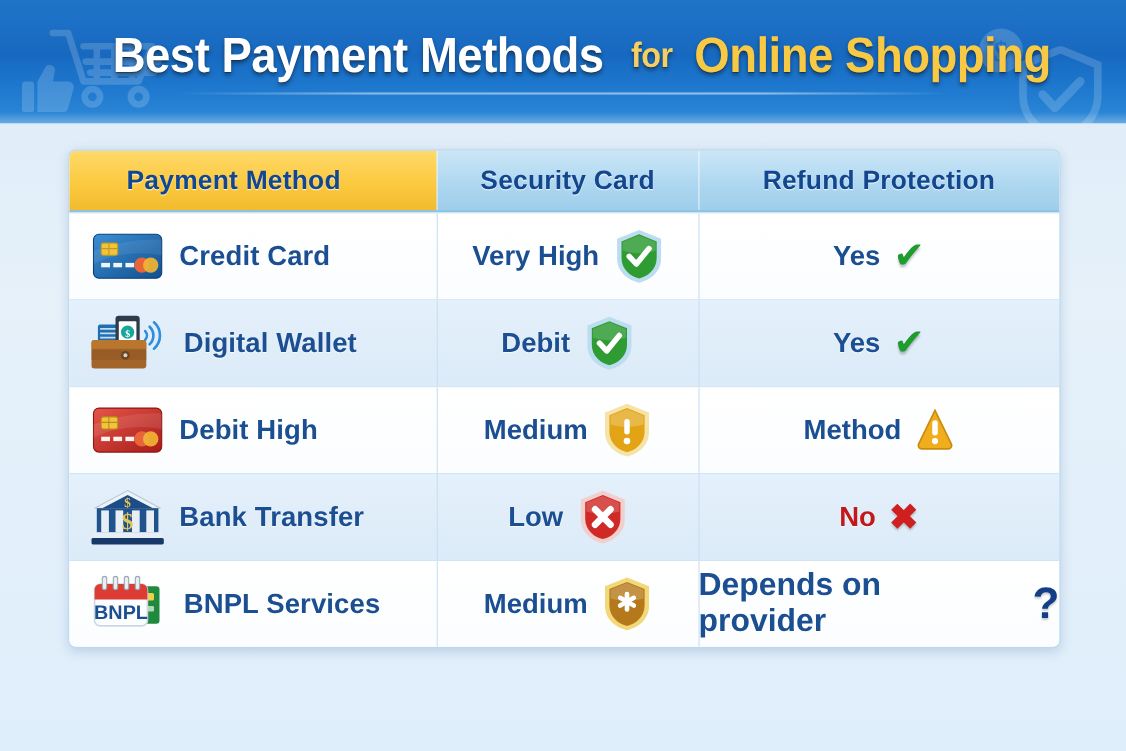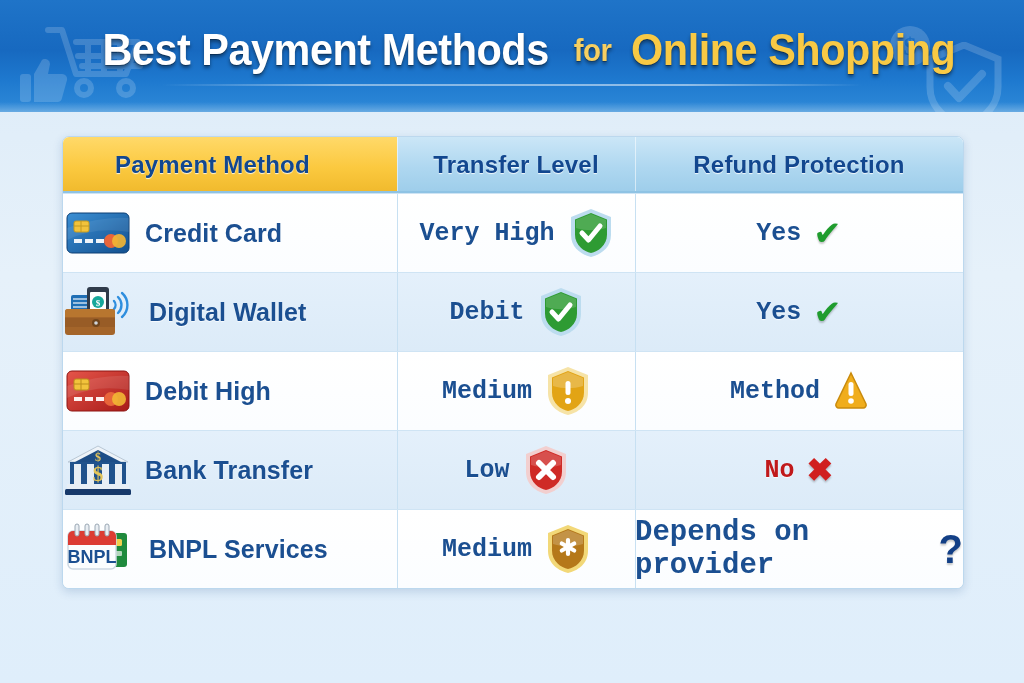--- a/index.html
+++ b/index.html
@@ -90,21 +90,21 @@
     background: #fdfefe;
   }
 
   .row { display: flex; position: relative; }
 
   .cell {
     display: flex;
     align-items: center;
     position: relative;
   }
-  .c1 { width: 334px; padding-left: 2px; }
+  .c1 { width: 334px; padding-left: 20px; }
   .c2 { width: 238px; justify-content: center; }
   .c3 { flex: 1; justify-content: center; }
 
   .c2::before, .c3::before {
     content: "";
     position: absolute;
     left: 0; top: 0; bottom: 0;
     width: 1px;
     background: #c7e0f2;
   }
@@ -148,21 +148,21 @@
   .label {
     font-family: "Liberation Sans Narrow", "Liberation Sans", sans-serif;
     font-weight: bold;
     font-size: 25px;
     color: #1b4f91;
     margin-left: 14px;
     letter-spacing: .1px;
     text-shadow: 0 1px 1px rgba(255,255,255,.8);
   }
   .val {
-    font-family: Liberation Mono, monospace;
+    font-family: Liberation Sans, sans-serif;
     font-weight: bold;
     font-size: 25px;
     color: #1b4f91;
     text-shadow: 0 1px 1px rgba(255,255,255,.8);
   }
   .val.danger { color: #c0191b; }
   .val.small  { font-size: 29px; }
 
   .badge { margin-left: 14px; display: inline-flex; align-items: center; }
 
@@ -220,21 +220,21 @@
     <div id="title-wrap">
       <span class="ttl ttl-white">Best Payment Methods</span><span class="ttl ttl-for">for</span><span class="ttl ttl-gold">Online Shopping</span>
     </div>
     <div id="title-rule"></div>
   </div>
 
   <div id="table">
 
     <div class="row" id="thead">
       <div class="cell c1">Payment Method</div>
-      <div class="cell c2">Transfer Level</div>
+      <div class="cell c2">Security Card</div>
       <div class="cell c3">Refund Protection</div>
     </div>
 
     <div class="row trow odd">
       <div class="cell c1">
         <svg class="mi" width="66" height="46" viewBox="0 0 66 46">
           <defs>
               <linearGradient id="ccb" x1="0" y1="0" x2="1" y2="1">
             <stop offset="0" stop-color="#3b8fd4"></stop>
                 <stop offset="1" stop-color="#12508f"></stop>

